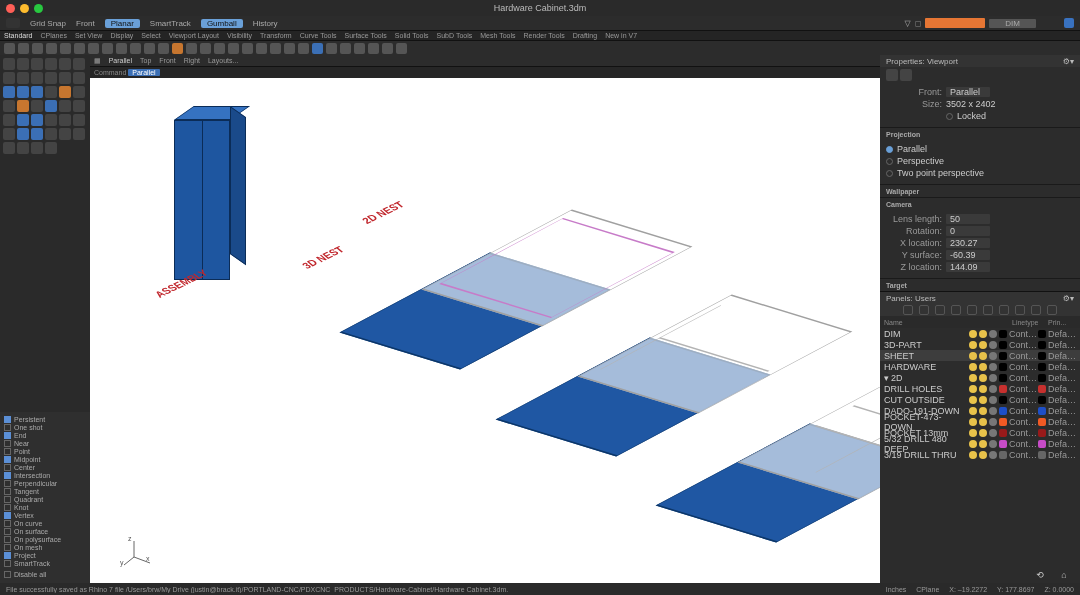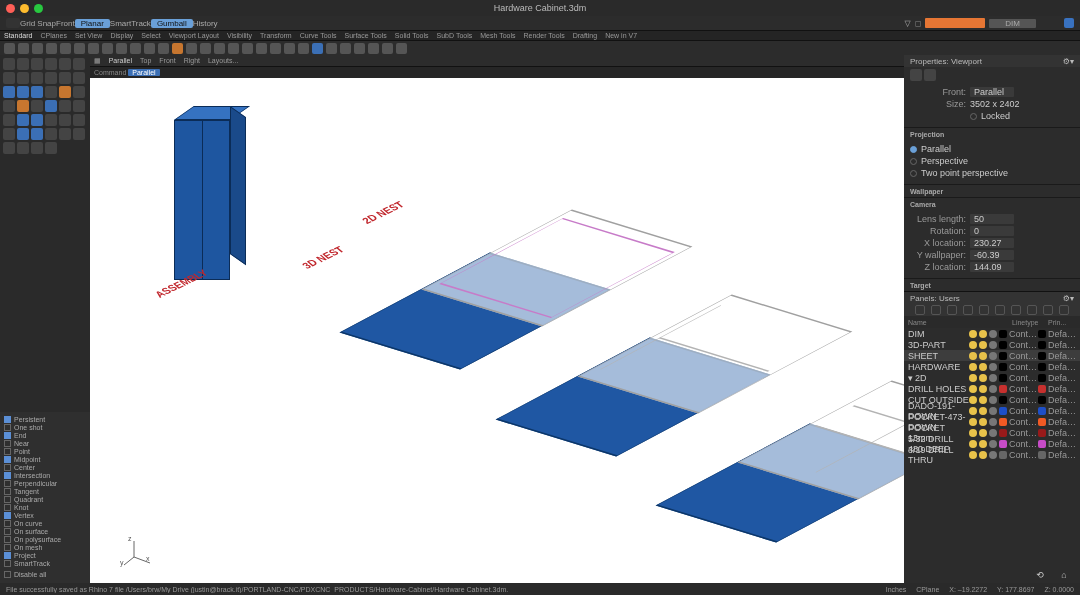--- a/index.html
+++ b/index.html
@@ -2,21 +2,21 @@
 <html><head>
 <meta charset="utf-8">
 <style>
 * { margin:0; padding:0; box-sizing:border-box; font-family:Arial,Helvetica,sans-serif; font-size:9px; color:#ccc; }
 html,body { width:1080px; height:595px; background:#000; overflow:hidden; }
 .titlebar { height:16px; background:#2a2a2a; display:flex; align-items:center; padding:0 6px; position:relative; }
 .traffic { display:flex; gap:5px; }
 .tl { width:9px; height:9px; border-radius:50%; }
 .tl.r{background:#ff5f57}.tl.y{background:#febc2e}.tl.g{background:#28c840}
 .titlebar .title { position:absolute; left:50%; transform:translateX(-50%); font-size:9px; color:#bbb; }
-.topbar { height:14px; background:#2c2c2c; display:flex; align-items:center; padding:0 6px; }
+.topbar { height:14px; background:#2c2c2c; display:flex; align-items:center; padding:0 6px; gap:10px; }
 .topbar span { font-size:8px; color:#aaa; }
 .pill { background:#444; padding:0 6px; border-radius:2px; font-size:8px; color:#ddd; }
 .pill.on { background:#6aa0d8; color:#111; }
 .topbar .rgroup { margin-left:auto; display:flex; align-items:center; gap:4px; }
 .dimbar { width:60px; height:10px; background:#e67634; border-radius:1px; }
 .dimlabel { background:#555; padding:0 16px; font-size:8px; border-radius:1px; }
 .menubar { height:11px; background:#242424; display:flex; align-items:center; padding:0 4px; gap:8px; border-top:1px solid #111; border-bottom:1px solid #111;}
 .menubar span{font-size:7px;color:#999;}
 .menubar span.first{color:#ddd;}
 .iconrow { height:14px; background:#2c2c2c; display:flex; align-items:center; padding:0 4px; gap:3px; }
@@ -45,21 +45,21 @@
 .cabinet{position:absolute; left:84px; top:28px; width:60px; height:170px;}
 .cabface{position:absolute; background:#1e56a0; border:1px solid #0b2c57;}
 .cabtop{position:absolute; background:#3572c1; border:1px solid #0b2c57; transform:skewX(-55deg); transform-origin:bottom left;}
 .cabside{position:absolute; background:#1a4a8a; border:1px solid #0b2c57; transform:skewY(35deg); transform-origin:top left;}
 .bluesheet{position:absolute; background:#1f57a3; border:1px solid #0c3668; transform:skewX(-62deg) skewY(11deg);}
 .graysheet{position:absolute; border:1px solid #a0a0a0; transform:skewX(-62deg) skewY(11deg); background:rgba(255,255,255,0.6);}
 .pgrad { position:absolute; border:1px solid #c77bc8; }
 .axis { position:absolute; left:34px; bottom:16px; width:28px; height:28px; }
 .axis span{position:absolute; font-size:7px; color:#555;}
 
-.rightcol { width:176px; background:#2c2c2c; display:flex; flex-direction:column; }
+.rightcol { width:200px; background:#2c2c2c; display:flex; flex-direction:column; }
 .rhead { height:12px; background:#333; display:flex; align-items:center; padding:0 6px; justify-content:space-between;}
 .rhead span{font-size:8px;color:#bbb;}
 .ricons{display:flex; gap:2px;}
 .ricons .ri{width:12px;height:12px;background:#444;border-radius:2px;}
 .rbody { padding:4px 6px; font-size:7px; color:#aaa; }
 .rbody .line{display:flex; margin-bottom:2px; gap:4px; align-items:center;}
 .rbody .k{width:56px; color:#999; text-align:right;}
 .rbody .v{color:#ccc; background:#3a3a3a; padding:0 4px; border-radius:1px; min-width:44px;}
 .radio{width:7px;height:7px;border-radius:50%;border:1px solid #666;display:inline-block;}
 .radio.on{background:#6aa0d8;border-color:#6aa0d8;}
@@ -403,21 +403,21 @@
         </div>
       <div class="line">
           <span class="k">Rotation:</span>
           <span class="v">0</span>
         </div>
       <div class="line">
           <span class="k">X location:</span>
           <span class="v">230.27</span>
         </div>
       <div class="line">
-          <span class="k">Y wallpaper:</span>
+          <span class="k">Y surface:</span>
           <span class="v">-60.39</span>
         </div>
       <div class="line">
           <span class="k">Z location:</span>
           <span class="v">144.09</span>
         </div>
     </div>
     <div class="rsec b">Target</div>
 
     <div class="layers">

